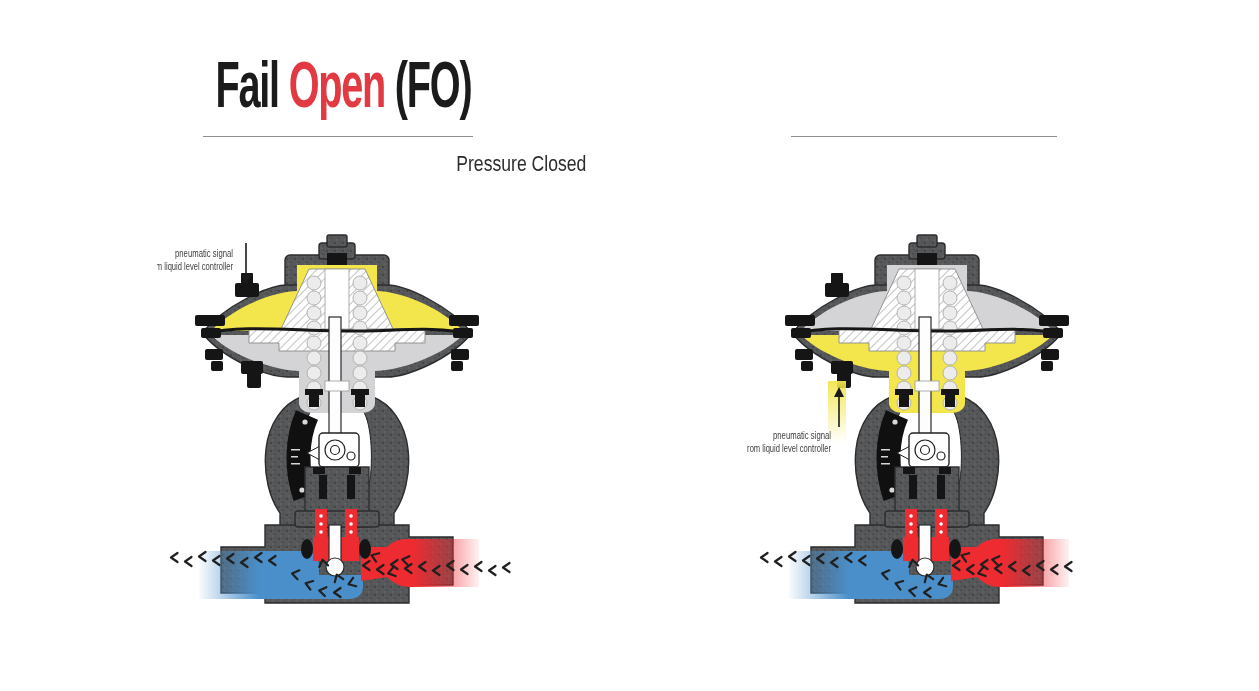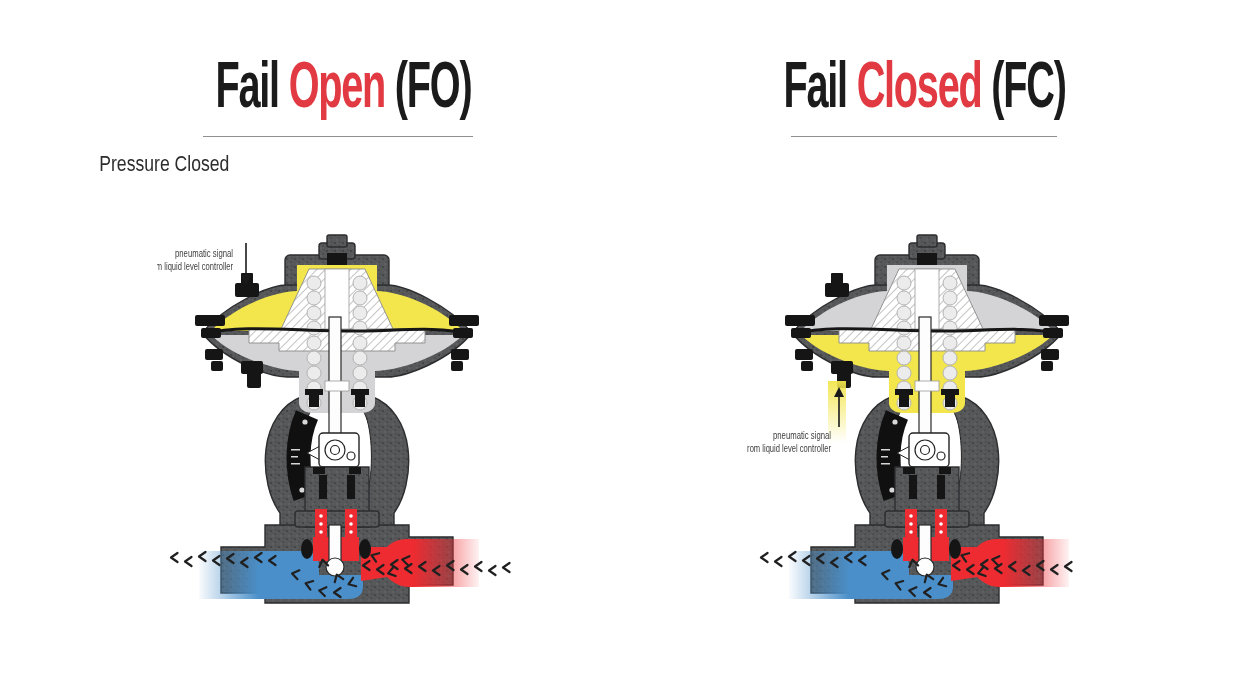--- a/index.html
+++ b/index.html
@@ -11,21 +11,21 @@
   .panel-title{
     position:absolute;top:48px;width:520px;text-align:center;white-space:nowrap;
   }
   .panel-title .condense{
     display:inline-block;transform:scaleX(0.62);transform-origin:center;
     font-weight:700;font-size:64px;letter-spacing:-2px;color:var(--title-black,#1b1b1b);
   }
   .panel-title .hl{color:var(--title-red,#e13a43);}
   .title-rule{position:absolute;top:136px;height:1px;background:var(--rule-gray,#909090);}
   .panel-subtitle{
-    position:absolute;top:151px;width:520px;text-align:left;white-space:nowrap;
+    position:absolute;top:151px;width:520px;text-align:right;white-space:nowrap;
   }
   .panel-subtitle .condense{
     display:inline-block;transform:scaleX(0.8);transform-origin:center;
     font-weight:400;font-size:22px;color:var(--subtitle,#2d2d2d);
   }
   
   .valve-mount{position:absolute;top:225px;width:360px;height:430px;}
   .valve-mount.left{left:157px;}
   .valve-mount.right{left:747px;}
   .valve-svg{width:100%;height:100%;display:block;}
@@ -249,23 +249,20 @@
 
       <g>
         <text class="sig" x="76" y="32" text-anchor="end" textLength="58" lengthAdjust="spacingAndGlyphs">pneumatic signal</text>
         <text class="sig" x="76" y="45" text-anchor="end" textLength="86" lengthAdjust="spacingAndGlyphs">from liquid level controller</text>
         <line class="arrowline" x1="89" y1="18" x2="89" y2="50"></line>
         <polygon class="arrowhead" points="84,50 94,50 89,60"></polygon>
       </g>
     </svg>
   </div>
 
-  <div class="panel-title" style="left:665px">
-    <span class="condense"><span>Fail</span> <span class="hl">Closed</span> <span>(FC)</span></span>
-  </div>
   <div class="title-rule" style="left:791px;width:266px"></div>
 
   <div class="valve-mount right">
     <svg class="valve-svg pressure-bottom" viewBox="0 0 360 430">
 
       <path class="case" d="M144,148 L216,148 L216,172 C234,179 248,198 251,224 C254,250 247,274 237,288 L237,302 L123,302 L123,288 C113,274 106,250 109,224 C112,198 126,179 144,172 Z"></path>
       <path class="window" d="M154,186 C164,177 196,177 206,186 C215,198 217,242 211,264 C205,281 155,281 149,264 C143,242 145,198 154,186 Z"></path>
       <path class="case" d="M64,322 L108,322 L108,300 L252,300 L252,312 L296,312 L296,360 L252,360 L252,378 L108,378 L108,368 L64,368 Z"></path>
       <rect class="case" x="128" y="30" width="104" height="36" rx="5"></rect>
       <rect class="case" x="162" y="18" width="36" height="16" rx="3"></rect>

